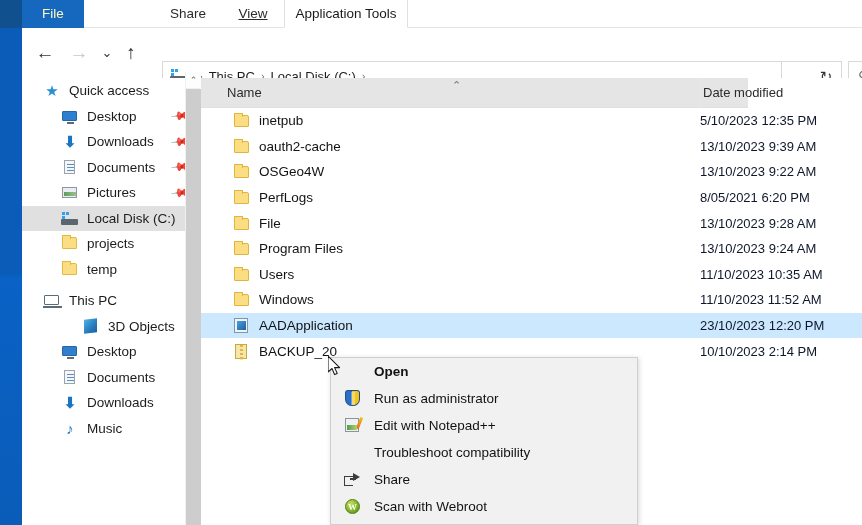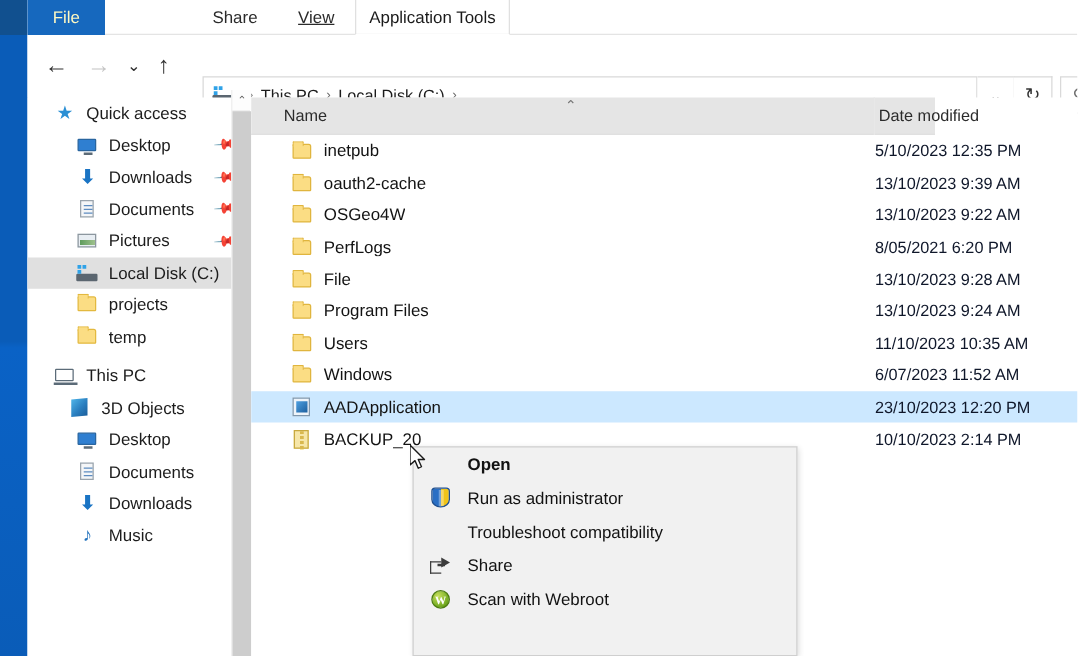--- a/index.html
+++ b/index.html
@@ -569,21 +569,21 @@
       <span>temp</span>
     </div>
 
     <div class="nav-item" style="padding-left:20px;margin-top:6px;">
       <span class="nav-ico">
           <span class="ico-pc"></span>
         </span>
       <span>This PC</span>
     </div>
 
-    <div class="nav-item" style="padding-left:32px;">
+    <div class="nav-item" style="padding-left:59px;">
       <span class="nav-ico">
           <span class="ico-3d"></span>
         </span>
       <span>3D Objects</span>
     </div>
 
     <div class="nav-item" style="padding-left:38px;">
       <span class="nav-ico">
           <span class="ico-monitor"></span>
         </span>
@@ -679,21 +679,21 @@
           </span>
         <span class="fname">Users</span>
         <span class="fdate">11/10/2023 10:35 AM</span>
       </div>
 
       <div class="row">
         <span class="ficon">
             <span class="f-folder"></span>
           </span>
         <span class="fname">Windows</span>
-        <span class="fdate">6/07/2023 11:52 AM</span>
+        <span class="fdate">11/10/2023 11:52 AM</span>
       </div>
 
       <div class="row selected">
         <span class="ficon">
             <span class="f-script"></span>
           </span>
         <span class="fname">AADApplication</span>
         <span class="fdate">23/10/2023 12:20 PM</span>
       </div>
 
@@ -715,20 +715,26 @@
       <span>Open</span>
     </div>
 
     <div class="ctxitem">
       <span class="cico">
           <span class="ctx-shield"></span>
         </span>
       <span>Run as administrator</span>
     </div>
 
+    <div class="ctxitem">
+      <span class="cico">
+          <span class="ctx-npp"></span>
+        </span>
+      <span>Edit with Notepad++</span>
+    </div>
 
     <div class="ctxitem">
       <span class="cico"></span>
       <span>Troubleshoot compatibility</span>
     </div>
 
     <div class="ctxitem">
       <span class="cico">
         <span class="ctx-share">
           <span class="bx"></span>

